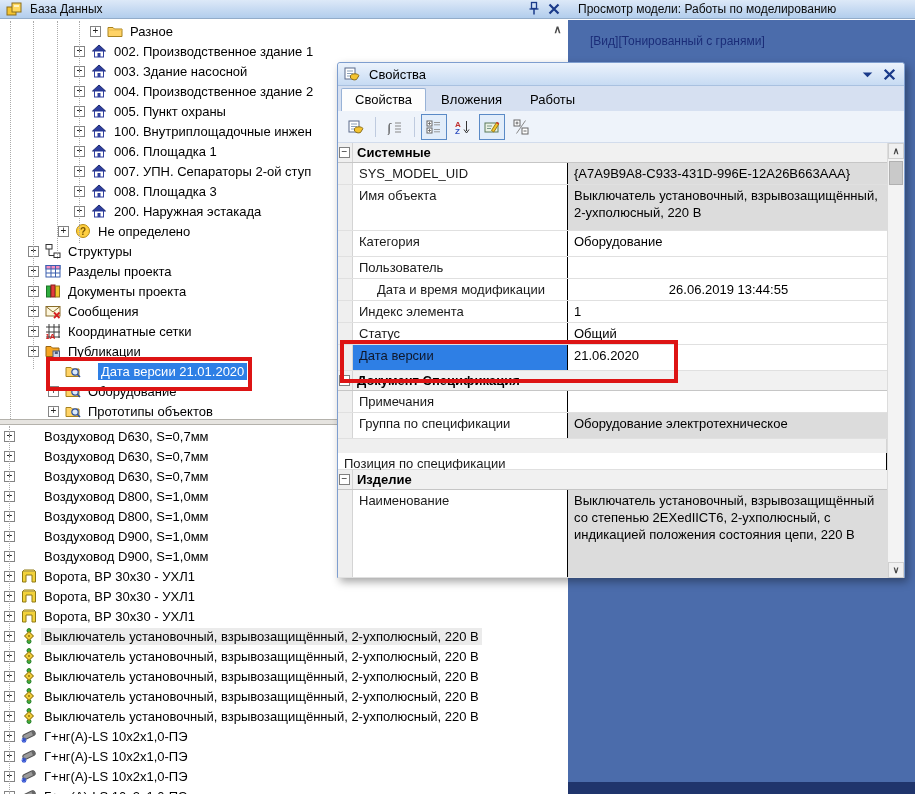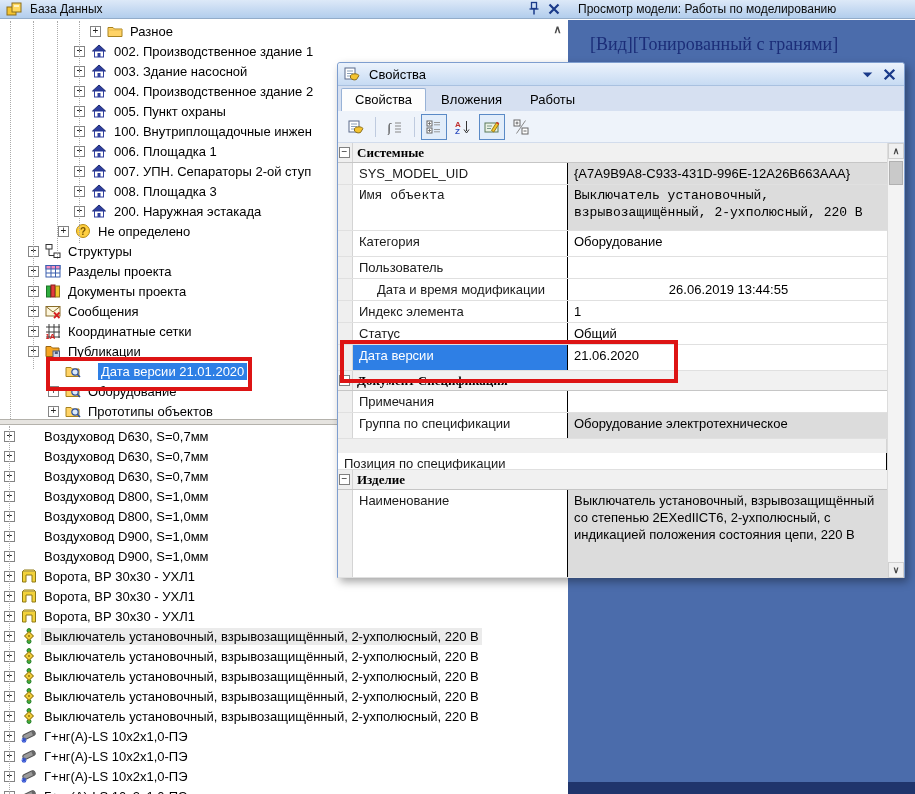--- a/index.html
+++ b/index.html
@@ -27,21 +27,21 @@
   .tlabel{font-size:13px;padding:1px 3px;color:#000;}
   .trow.sel .tlabel{background:#2e7fe5;color:#fff;margin-left:13px;}
   .trow.hl .tlabel{background:#ebebeb;}
   .redbox{position:absolute;border:4px solid #dd1414;z-index:50;pointer-events:none;}
   #upper-scroll{position:absolute;right:3px;top:23px;width:15px;height:392px;}
   .chev{color:#4a4a4a;font-size:11px;line-height:12px;text-align:center;font-weight:bold;}
   
   #right-panel{position:absolute;left:568px;top:0;width:347px;height:794px;}
   #right-panel .phdr{padding-left:10px;}
   #viewport{position:absolute;top:20px;left:0;right:0;bottom:0;background:#4b6cab;}
-  .vlabel{position:absolute;left:22px;top:14px;font-size:18px;color:#1b2d78;font-family:Liberation Serif, serif;}
+  .vlabel{position:absolute;left:22px;top:14px;font-size:12px;color:#1b2d78;}
   .vbottom{position:absolute;left:0;right:0;bottom:0;height:12px;background:#20356c;}
   
   #dialog{position:absolute;left:337px;top:62px;width:568px;height:516px;background:#eef3fa;
           border:1px solid #7e9ecf;border-radius:3px 3px 0 0;box-shadow:3px 4px 9px rgba(0,0,0,.35);
           z-index:10;box-sizing:border-box;}
   .dtitle{height:22px;display:flex;align-items:center;gap:5px;padding:0 6px;
           background:linear-gradient(#ecf3fc,#c7dbf3);border-bottom:1px solid #a9c1e0;
           border-radius:3px 3px 0 0;font-size:13px;color:#000;}
   .dtitle .sp{flex:1;}
   .dbtn{width:17px;height:16px;display:flex;align-items:center;justify-content:center;}
@@ -57,22 +57,22 @@
   .dgrid{position:relative;height:435px;background:#fff;overflow:hidden;}
   .growz{margin-right:17px;display:flex;flex-direction:column;height:100%;}
   .prow{display:flex;align-items:stretch;border-bottom:1px solid #e0e0e0;min-height:21px;position:relative;box-sizing:border-box;}
   .pmargin{flex:0 0 14px;background:#efefef;border-right:1px solid #d4d4d4;position:relative;}
   .minus{position:absolute;left:1px;top:4px;width:11px;height:11px;border:1px solid #808080;background:#fff;
          font-size:10px;line-height:8px;text-align:center;color:#222;box-sizing:border-box;}
   .plabel{flex:0 0 215px;border-right:1px solid #000000;padding:3px 4px 2px 6px;font-size:13px;color:#1a1a1a;box-sizing:border-box;}
   .pvalue{flex:1;padding:3px 4px 2px 6px;font-size:13px;color:#000;line-height:1.3;box-sizing:border-box;}
   .pvalue.gray{background:#dcdcdc;}
   .prow.cat{background:#f1f1f1;border-bottom:1px solid #c6c6c6;min-height:20px;}
-  .pcat{font-weight:bold;font-size:13px;padding:2px 4px;font-family:Liberation Serif, serif;}
-  .prow.sel .plabel{background:#2e7fe5;color:#ffffff;}
+  .pcat{font-weight:bold;font-size:13px;padding:2px 4px;}
+  .prow.sel .plabel{background:#2e7fe5;color:#0f172a;}
   .vscroll{position:absolute;right:0;top:0;width:17px;height:100%;background:#f3f3f3;border-left:1px solid #dcdcdc;box-sizing:border-box;}
   .varr{height:16px;background:#f0f0f0;border:1px solid #d0d0d0;box-sizing:border-box;display:flex;align-items:center;justify-content:center;color:#444;font-size:9px;font-weight:bold;}
   .varr.bottom{position:absolute;bottom:0;left:0;right:0;}
   .vthumb{position:absolute;top:18px;left:1px;right:1px;height:24px;background:#c9c9c9;border:1px solid #b0b0b0;box-sizing:border-box;}
 </style>
 </head>
 <body>
 
 <div id="app">
 
@@ -626,21 +626,21 @@
             <div class="pmargin">
               <div class="minus">−</div>
             </div>
             <div class="pcat">Системные</div>
           </div>
           <div class="prow" style="min-height: 22px;">
             <div class="pmargin"></div>
             <div class="plabel">SYS_MODEL_UID</div>
             <div class="pvalue gray">{A7A9B9A8-C933-431D-996E-12A26B663AAA}</div>
           </div>
-          <div class="prow" style="min-height: 46px; font-family: Liberation Mono, monospace;">
+          <div class="prow" style="min-height: 46px;">
             <div class="pmargin"></div>
             <div class="plabel">Имя объекта</div>
             <div class="pvalue gray">Выключатель установочный, взрывозащищённый, 2-ухполюсный, 220 В</div>
           </div>
           <div class="prow" style="min-height: 26px;">
             <div class="pmargin"></div>
             <div class="plabel">Категория</div>
             <div class="pvalue">Оборудование</div>
           </div>
           <div class="prow" style="min-height: 22px;">

